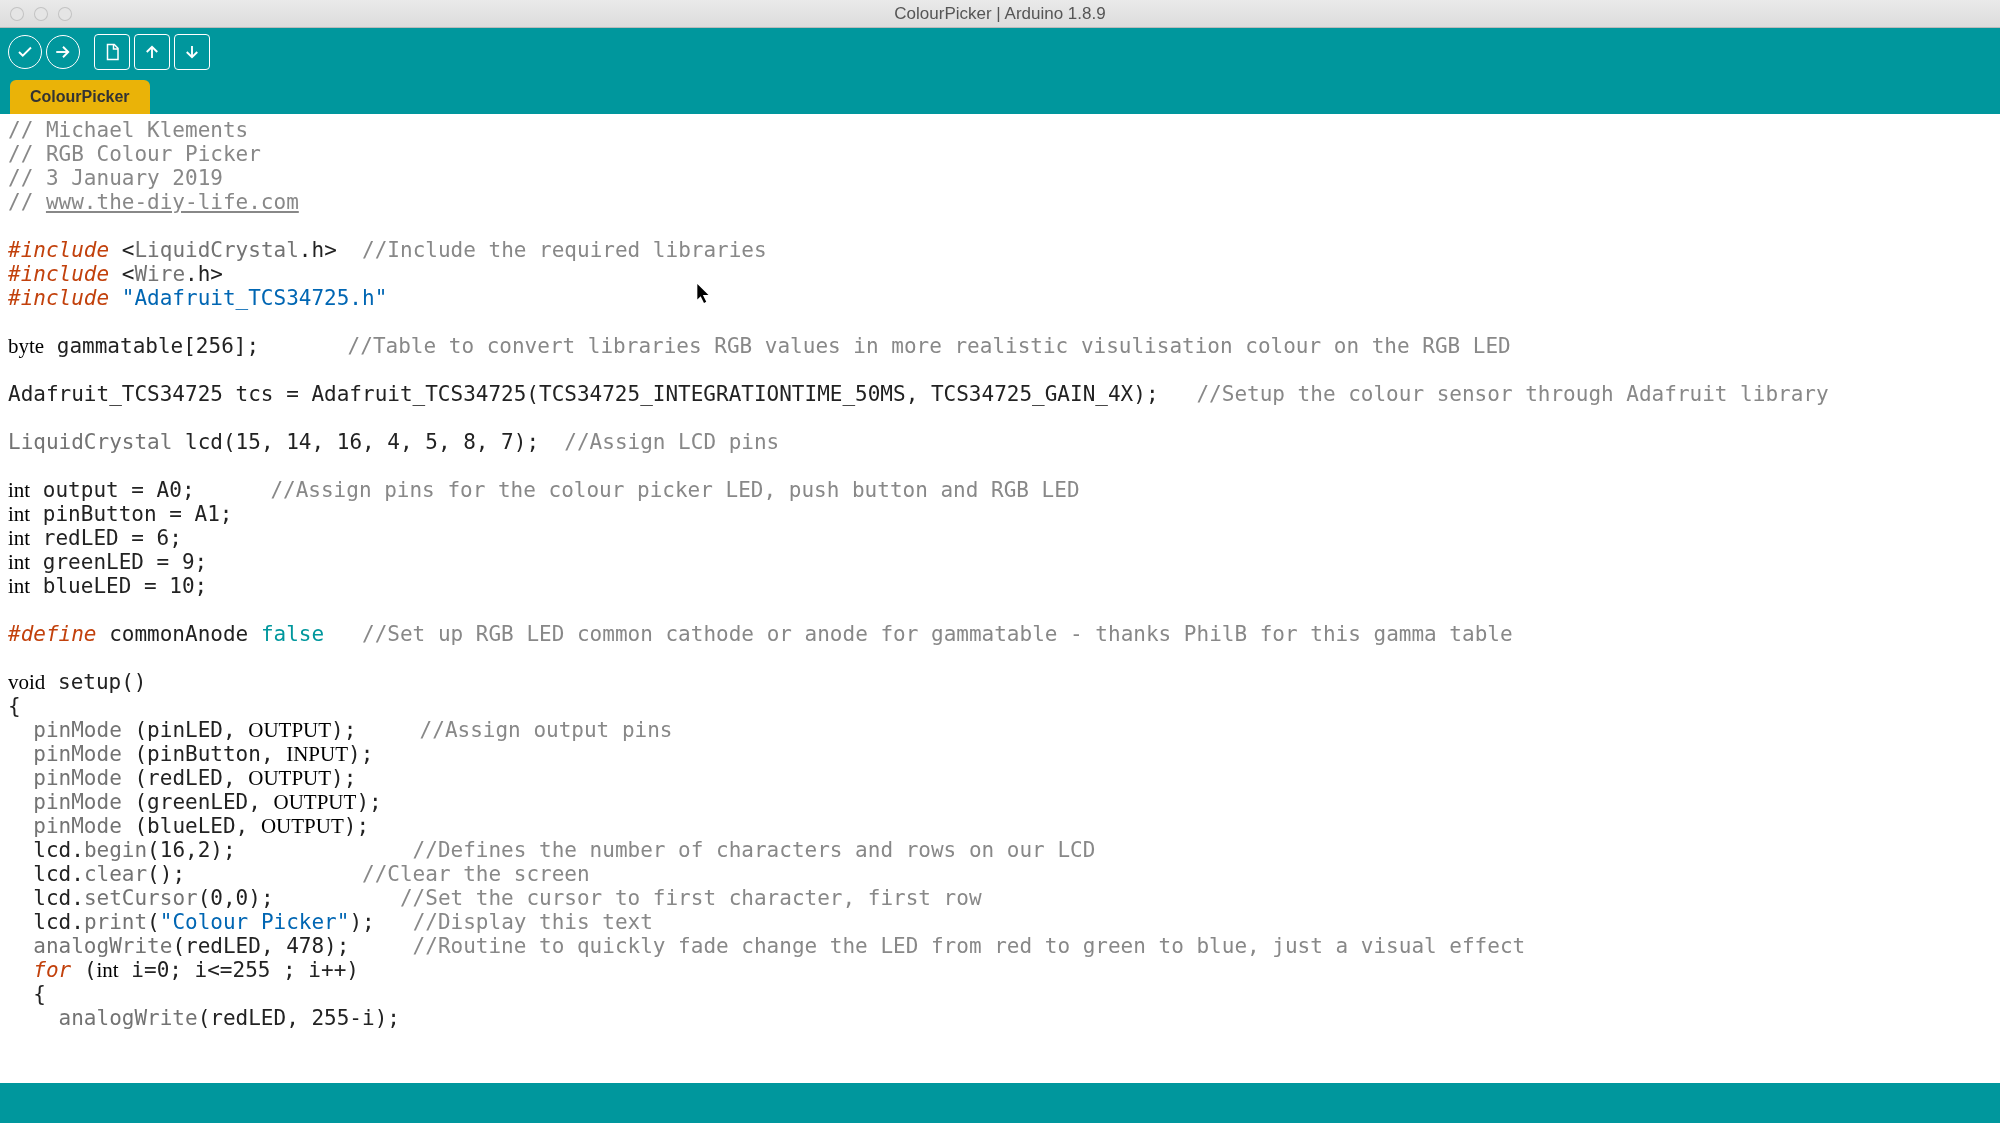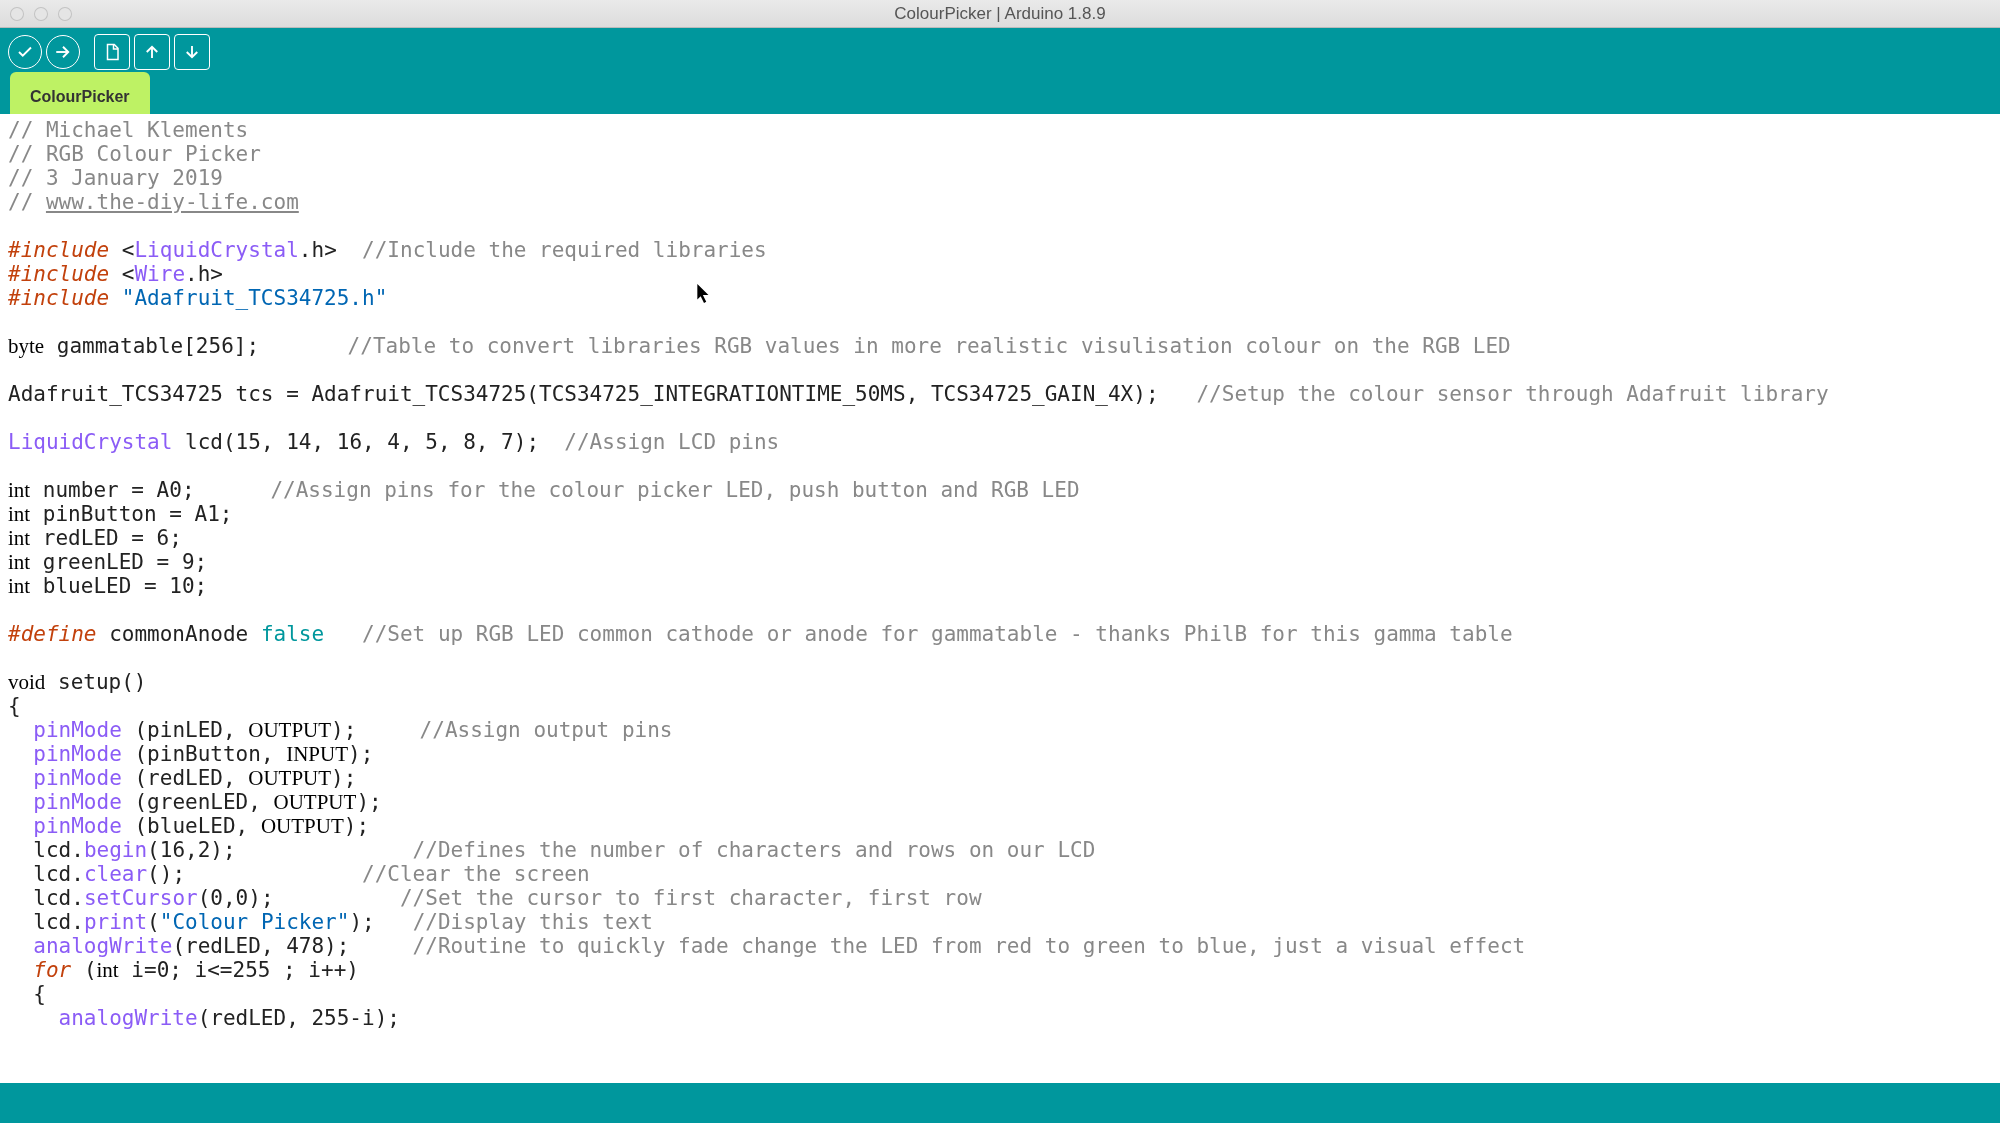--- a/index.html
+++ b/index.html
@@ -49,23 +49,23 @@
   .tbtn svg { width: 18px; height: 18px; stroke: #fff; fill: none; }
   .tabbar {
     background: #00979d;
     height: 38px;
     display: flex;
     align-items: flex-end;
     padding: 0 10px;
     border-top: 0;
   }
   .tab {
-    background: #bef264;
+    background: #eab308;
     color: #333;
-    padding: 16px 20px 8px;
+    padding: 8px 20px 8px;
     border-top-left-radius: 6px;
     border-top-right-radius: 6px;
     font-size: 16px;
     font-weight: 600;
     margin-right: 4px;
   }
   .editor {
     flex: 1;
     background: #ffffff;
     overflow: hidden;
@@ -73,21 +73,21 @@
     font-family: Menlo, Monaco, Consolas, monospace;
     font-size: 21px;
     line-height: 24px;
     padding: 4px 8px;
     white-space: pre;
     color: #222;
   }
   .c-comment { color: #888888; }
   .c-keyword { color: #c2410c; font-style: italic; }
   .c-type    { color: #000000; font-family: Liberation Serif, serif; }
-  .c-func    { color: #8b5cf6; }
+  .c-func    { color: #737373; }
   .c-string  { color: #0066b3; }
   .c-bool    { color: #00979d; }
   .c-underline { text-decoration: underline; }
   .cursor-pointer {
     position: absolute;
     width: 14px; height: 20px;
     pointer-events: none;
   }
   .statusbar { height: 40px; background: #00979d; }
 </style>
@@ -150,21 +150,21 @@
 <span class="c-keyword">#include</span><span> &lt;</span><span class="c-func">LiquidCrystal</span><span>.h</span><span>&gt;  </span><span class="c-comment">//Include the required libraries</span>
 <span class="c-keyword">#include</span><span> &lt;</span><span class="c-func">Wire</span><span>.h</span><span>&gt;</span>
 <span class="c-keyword">#include</span><span class="c-string"> "Adafruit_TCS34725.h"</span>
 
 <span class="c-type">byte</span><span> gammatable[256];       </span><span class="c-comment">//Table to convert libraries RGB values in more realistic visulisation colour on the RGB LED</span>
 
 <span>Adafruit_TCS34725 tcs = Adafruit_TCS34725(TCS34725_INTEGRATIONTIME_50MS, TCS34725_GAIN_4X);   </span><span class="c-comment">//Setup the colour sensor through Adafruit library</span>
 
 <span class="c-func">LiquidCrystal</span><span> lcd(15, 14, 16, 4, 5, 8, 7);  </span><span class="c-comment">//Assign LCD pins</span>
 
-<span class="c-type">int</span><span> number = A0;      </span><span class="c-comment">//Assign pins for the colour picker LED, push button and RGB LED</span>
+<span class="c-type">int</span><span> output = A0;      </span><span class="c-comment">//Assign pins for the colour picker LED, push button and RGB LED</span>
 <span class="c-type">int</span><span> pinButton = A1;</span>
 <span class="c-type">int</span><span> redLED = 6;</span>
 <span class="c-type">int</span><span> greenLED = 9;</span>
 <span class="c-type">int</span><span> blueLED = 10;</span>
 
 <span class="c-keyword">#define</span><span> commonAnode </span><span class="c-bool">false</span><span>   </span><span class="c-comment">//Set up RGB LED common cathode or anode for gammatable - thanks PhilB for this gamma table</span>
 
 <span class="c-type">void</span><span> setup()</span>
 <span>{</span>
 <span>  </span><span class="c-func">pinMode</span><span> (pinLED, </span><span class="c-type">OUTPUT</span><span>);</span><span>     </span><span class="c-comment">//Assign output pins</span>

